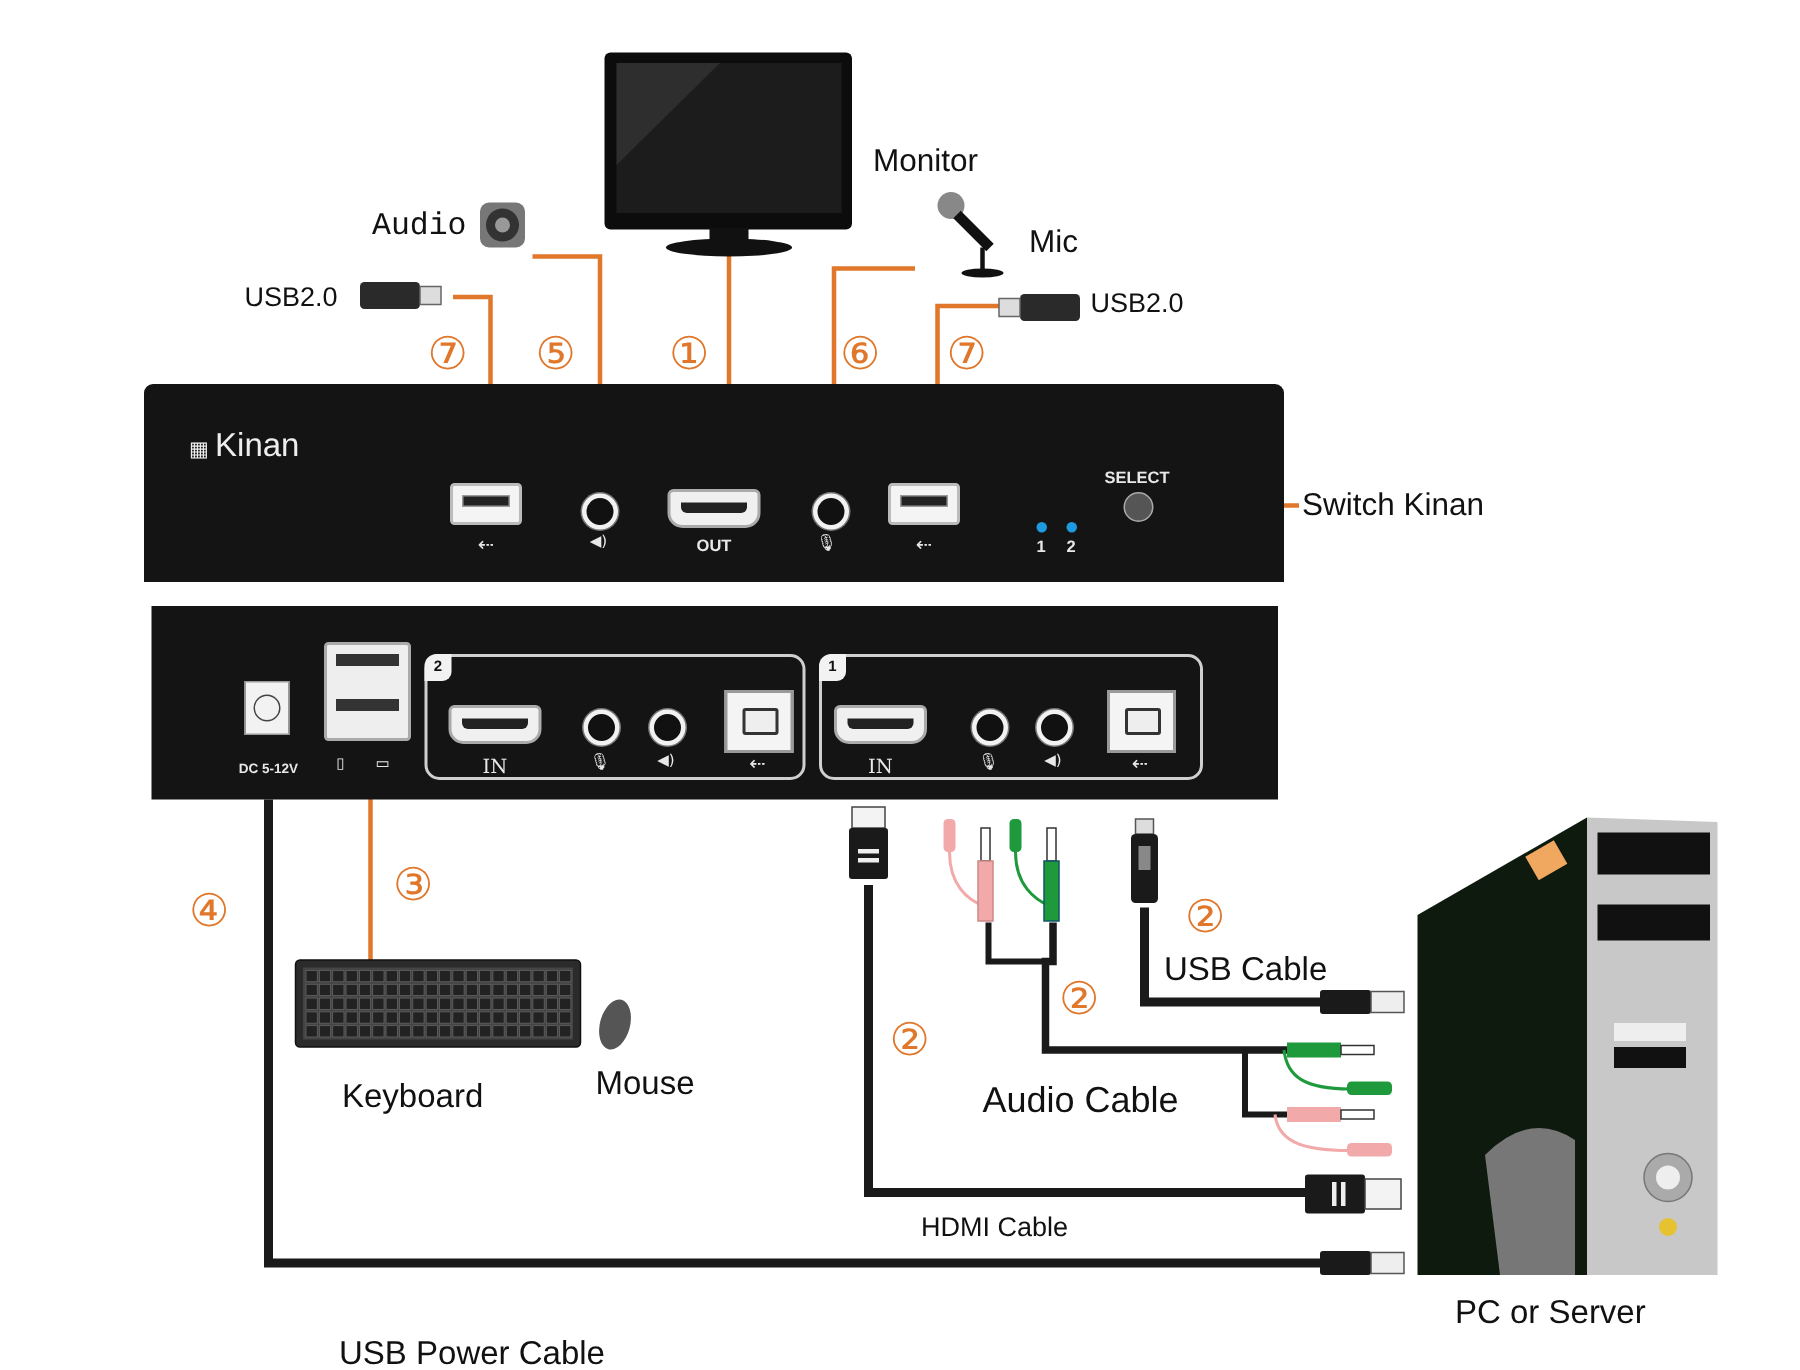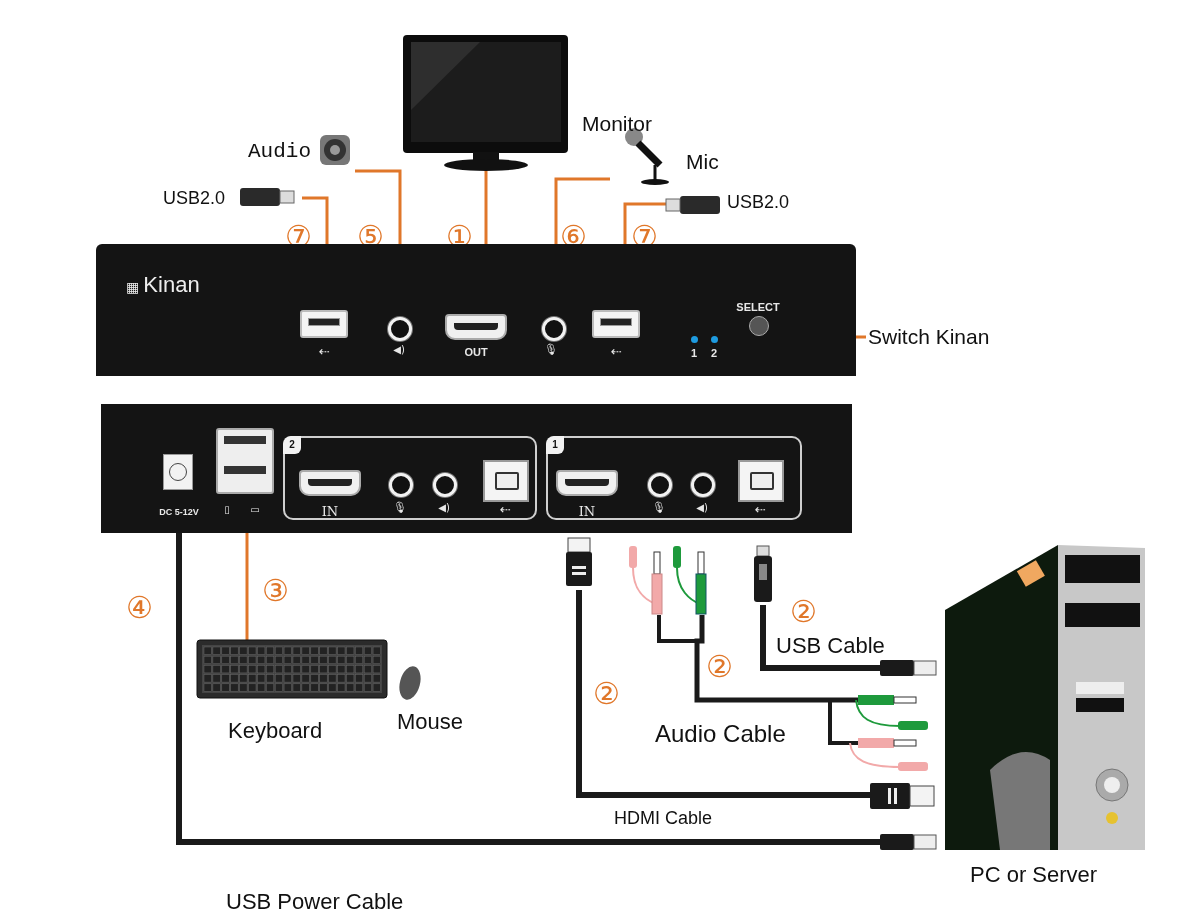--- a/index.html
+++ b/index.html
@@ -248,33 +248,33 @@
     <rect x="1076" y="682" width="48" height="12" fill="#eee"></rect>
     <rect x="1076" y="698" width="48" height="14" fill="#111"></rect>
     <circle cx="1112" cy="785" r="16" fill="#aaa" stroke="#777"></circle>
     <circle cx="1112" cy="785" r="8" fill="#eee"></circle>
     <circle cx="1112" cy="818" r="6" fill="#e6c230"></circle>
     <rect x="1020" y="565" width="22" height="18" fill="#f0a860" transform="rotate(-30 1030 574)"></rect>
     <path d="M990,770 Q1020,740 1050,760 L1050,850 L1000,850 Z" fill="#777"></path>
   </g>
 </svg>
 
-<div class="label" style="left:582px; top:112px;">Monitor</div>
+<div class="label" style="left:582px; top:96px;">Monitor</div>
 <div class="label" style="left:248px; top:140px;font-family:Liberation Mono, monospace;">Audio</div>
 <div class="label" style="left:686px; top:150px;">Mic</div>
 <div class="label" style="left:163px; top:188px; font-size:18px;">USB2.0</div>
 <div class="label" style="left:727px; top:192px; font-size:18px;">USB2.0</div>
 
 <div class="num" style="left:285px; top:222px;">⑦</div>
 <div class="num" style="left:357px; top:222px;">⑤</div>
 <div class="num" style="left:446px; top:222px;">①</div>
 <div class="num" style="left:560px; top:222px;">⑥</div>
 <div class="num" style="left:631px; top:222px;">⑦</div>
 
-<div class="panel" style="left:96px; top:244px; width:760px; height:132px;">
+<div class="panel" style="left:96px; top:256px; width:760px; height:132px;">
   <div class="abs" style="left:30px; top:28px; color:#eee; font-size:22px; font-family:'Liberation Sans',sans-serif; letter-spacing:0;">
     <span style="font-size:14px; letter-spacing:-2px;">▦</span>
     <span>Kinan</span>
   </div>
   <div class="usba" style="left:204px; top:66px;"></div>
   <div class="port-glyph" style="left:214px; top:100px; width:28px;">⇠</div>
 
   <div class="jack" style="left:292px; top:73px;"></div>
   <div class="port-glyph" style="left:290px; top:100px; width:26px; font-size:10px;">◀)</div>
 

